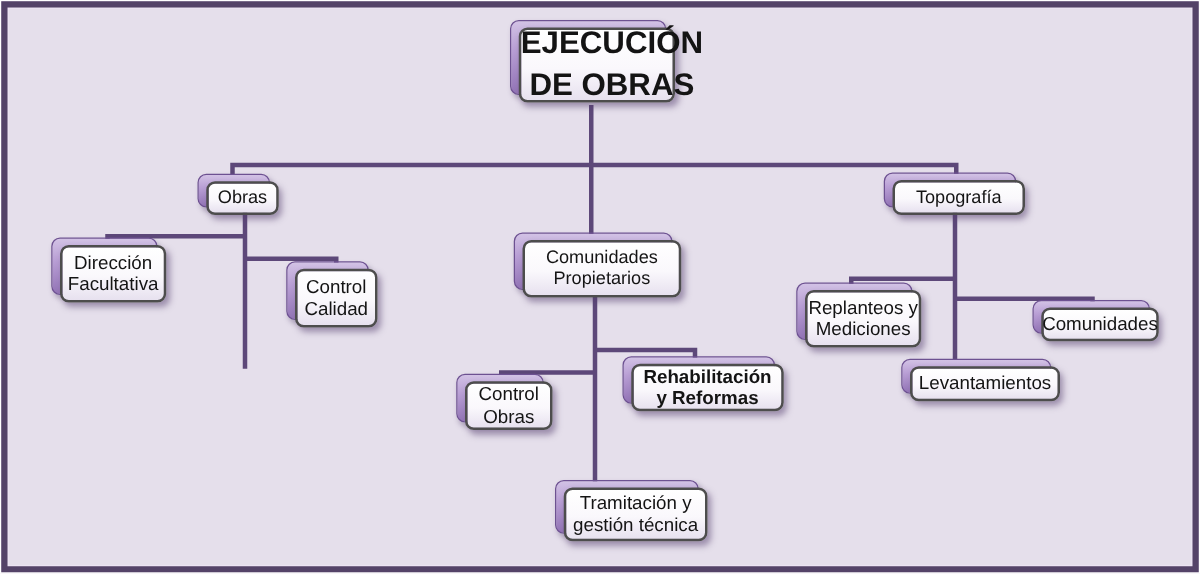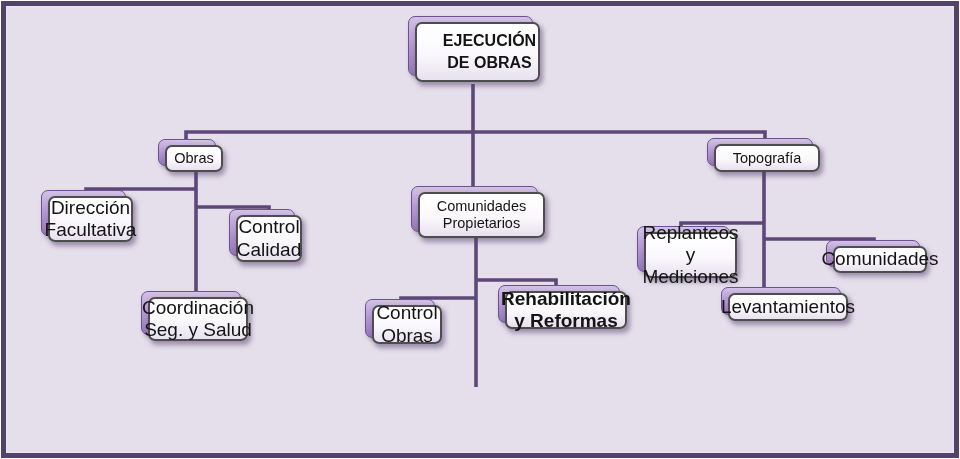--- a/index.html
+++ b/index.html
@@ -21,24 +21,24 @@
     box-shadow:2px 3px 4px rgba(84,62,110,0.35);
   }
   .node .front{
     position:absolute;inset:0;
     border-radius:7px;
     background:linear-gradient(180deg,#ffffff 0%,#faf8fc 55%,#e7e1ef 100%);
     border:2px solid #4d4d4d;
     box-shadow:2.5px 3.5px 5px rgba(84,62,110,0.5);
     display:flex;align-items:center;justify-content:center;
     text-align:center;color:#141414;
-    font-size:19px;line-height:1.16;
+    font-size:15px;line-height:1.16;
   }
   .lbl{white-space:pre-line;}
-  .node.title .front{font-weight:bold;font-size:16px;line-height:1.35;padding-left:24px;}
+  .node.title .front{font-weight:bold;font-size:25px;line-height:1.35;padding-left:24px;}
   .node.mid .front{font-size:14.5px;}
 </style>
 </head>
 <body>
 
 <div class="stage">
 
   <svg class="connectors" width="948" height="447" viewBox="6 6 948 447">
     <g fill="none" stroke="#5d4879" stroke-width="3.6" stroke-linejoin="miter" stroke-linecap="butt">
       <path d="M473,84 V190"></path>
@@ -94,44 +94,44 @@
   </div>
 
   <div class="node" style="left:230px;top:209px;width:66px;height:47px;">
     <div class="back"></div>
     <div class="front">
         <span class="lbl">Control
 Calidad</span>
       </div>
   </div>
 
-  <div class="node" style="left:142px;top:291px;width:100px;height:44px;">
-    <div class="back"></div>
-    <div class="front">
-        <span class="lbl">Coordinación
-Seg. y Salud</span>
-      </div>
-  </div>
 
   <div class="node" style="left:366px;top:299px;width:70px;height:39px;">
     <div class="back"></div>
     <div class="front">
         <span class="lbl">Control
 Obras</span>
       </div>
   </div>
 
   <div class="node" style="left:499px;top:285px;width:122px;height:38px;font-weight:bold;">
     <div class="back"></div>
     <div class="front">
         <span class="lbl">Rehabilitación
 y Reformas</span>
       </div>
   </div>
 
+  <div class="node" style="left:445px;top:384px;width:115px;height:43px;">
+    <div class="back"></div>
+    <div class="front">
+        <span class="lbl">Tramitación y
+gestión técnica</span>
+      </div>
+  </div>
 
   <div class="node" style="left:638px;top:226px;width:93px;height:46px;">
     <div class="back"></div>
     <div class="front">
         <span class="lbl">Replanteos y
 Mediciones</span>
       </div>
   </div>
 
   <div class="node" style="left:827px;top:240px;width:94px;height:27px;">

